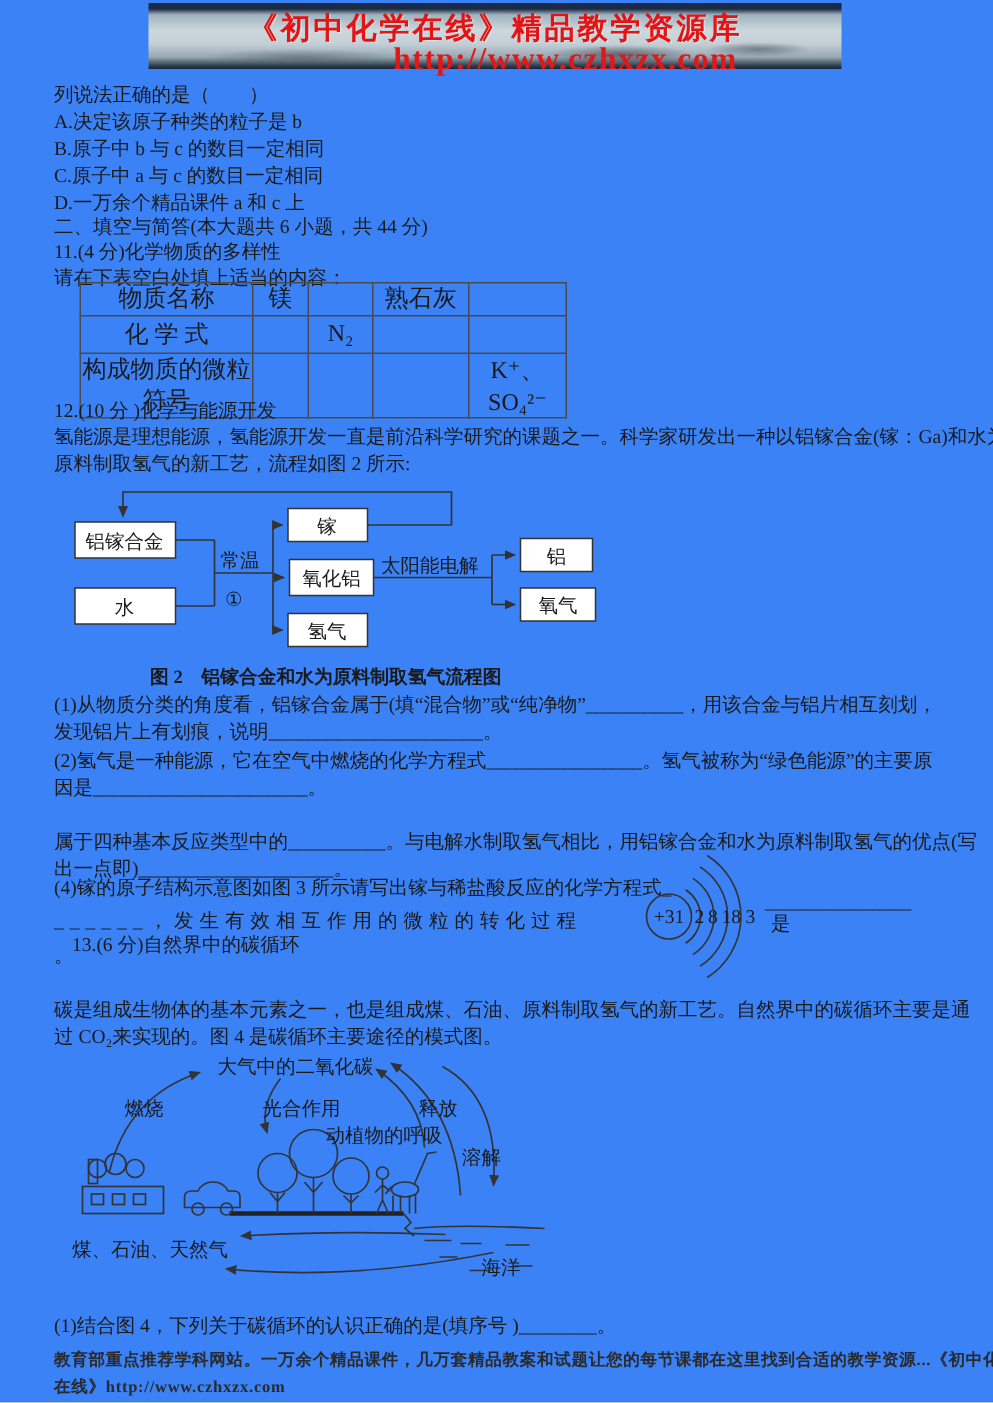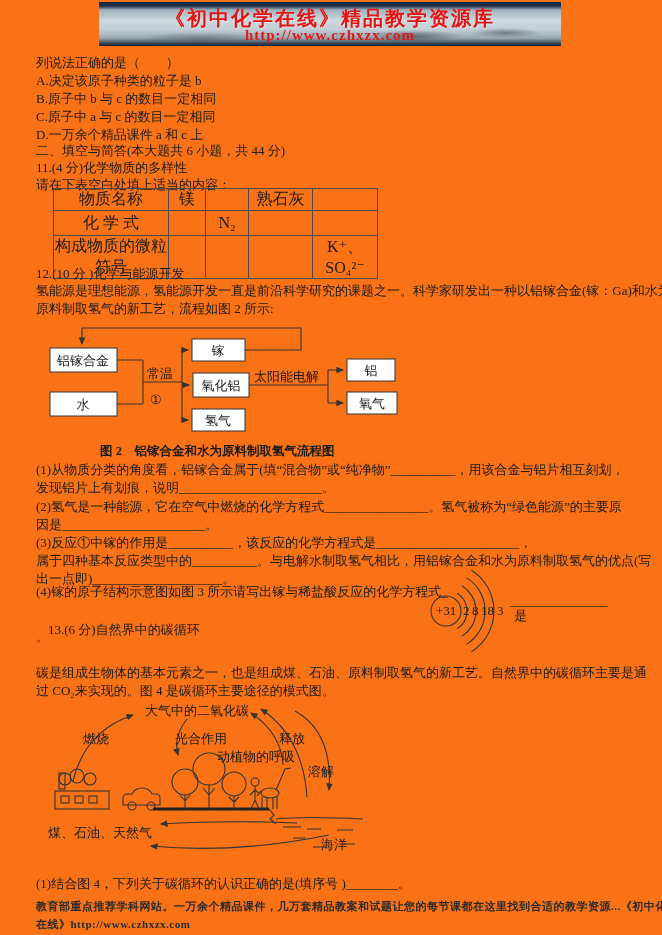--- a/index.html
+++ b/index.html
@@ -1,33 +1,33 @@
 <!DOCTYPE html>
 <html><head>
 <meta charset="utf-8">
 <style>
   html,body{margin:0;padding:0;background:#ffffff;}
-  .page{position:relative;width:662px;height:935px;background:#f97316;overflow:hidden;
+  .page{position:relative;width:662px;height:935px;background:#3b82f6;overflow:hidden;
         font-family:"Liberation Serif","DejaVu Serif",serif;color:#1a1a1a;text-decoration:underline;}
   .ln{position:absolute;white-space:pre;font-size:13px;line-height:16px;}
   .cap{position:absolute;white-space:pre;font-size:12.5px;font-weight:bold;}
   .spread{letter-spacing:4px;}
   .footer{position:absolute;white-space:pre;font-size:11px;font-weight:bold;color:#2a2a2a;letter-spacing:0.5px;}
   
   .banner{position:absolute;left:99px;top:2px;width:462px;height:44px;
     background:
       radial-gradient(70px 9px at 68% 78%, rgba(35,45,55,.55), transparent 70%),
       radial-gradient(90px 8px at 22% 82%, rgba(60,72,84,.45), transparent 70%),
       radial-gradient(50px 7px at 88% 70%, rgba(50,60,70,.5), transparent 70%),
       linear-gradient(180deg,#1b2b45 0%,#1b2b45 9%,#9fb3bf 18%,#cdd8dd 42%,#c3cfd6 62%,#97a8b3 82%,#2e3e4e 95%,#16263e 100%);}
   .banner .t1{position:absolute;top:3px;left:0;width:100%;text-align:center;
     font-size:20px;font-weight:bold;color:#e51414;letter-spacing:2px;
     text-shadow:1px 1px 0 rgba(255,255,255,.35);}
   .banner .t2{position:absolute;top:25px;left:0;width:100%;text-align:center;
-    font-size:15px;font-weight:bold;color:#e01818;letter-spacing:1px;}
+    font-size:21px;font-weight:bold;color:#e01818;letter-spacing:1px;padding-left:47px;}
   
   table.tb{position:absolute;left:53px;top:188px;border-collapse:collapse;table-layout:fixed;}
   table.tb td{border:1px solid #4a4a4a;font-size:16px;text-align:center;padding:0;overflow:hidden;}
   
   svg{position:absolute;overflow:visible;}
   svg text{font-family:"Liberation Serif","DejaVu Serif",serif;fill:#1a1a1a;font-size:13px;}
   .dg{stroke:#333;fill:none;stroke-width:1.1px;}
   .bx{stroke:#333;fill:#fff;stroke-width:1px;}
 </style>
 </head>
@@ -120,26 +120,26 @@
     <text x="107" y="58" font-size="12">常温</text>
     <text x="110" y="84" font-size="13">①</text>
     <text x="214" y="61" font-size="12">太阳能电解</text>
   </svg>
   <div class="cap" style="left:100px;top:443px;">图 2　铝镓合金和水为原料制取氢气流程图</div>
 
   <div class="ln" style="left:36px;top:462px;">(1)从物质分类的角度看，铝镓合金属于(填“混合物”或“纯净物”__________，用该合金与铝片相互刻划，</div>
   <div class="ln" style="left:36px;top:480px;">发现铝片上有划痕，说明______________________。</div>
   <div class="ln" style="left:36px;top:499px;">(2)氢气是一种能源，它在空气中燃烧的化学方程式________________。氢气被称为“绿色能源”的主要原</div>
   <div class="ln" style="left:36px;top:517px;">因是______________________。</div>
-  <div class="ln" style="left:36px;top:535px;">(3)反应①中镓的作用是__________，该反应的化学方程式是______________________，</div>
   <div class="ln" style="left:36px;top:553px;">属于四种基本反应类型中的__________。与电解水制取氢气相比，用铝镓合金和水为原料制取氢气的优点(写</div>
   <div class="ln" style="left:36px;top:571px;">出一点即)____________________。</div>
 
   <div class="ln" style="left:36px;top:584px;">(4)镓的原子结构示意图如图 3 所示请写出镓与稀盐酸反应的化学方程式_</div>
   <div class="ln" style="left:510px;top:593px;">_______________</div>
+  <div class="ln spread" style="left:36px;top:606px;">______，发生有效相互作用的微粒的转化过程</div>
   <div class="ln" style="left:514px;top:608px;">是</div>
   <div class="ln" style="left:36px;top:629px;">。</div>
 
   <svg style="left:413px;top:563px;" width="100" height="106" viewBox="0 0 100 106">
     <circle class="dg" cx="33" cy="48" r="15"></circle>
     <text x="33" y="52" text-anchor="middle" font-size="11">+31</text>
     <path class="dg" d="M44.1,30.2 A21,21 0 0 1 44.1,65.8"></path>
     <path class="dg" d="M48.9,22.6 A30,30 0 0 1 48.9,73.4"></path>
     <path class="dg" d="M53.7,14.9 A39,39 0 0 1 53.7,81.1"></path>
     <path class="dg" d="M58.4,7.3 A48,48 0 0 1 58.4,88.7"></path>

